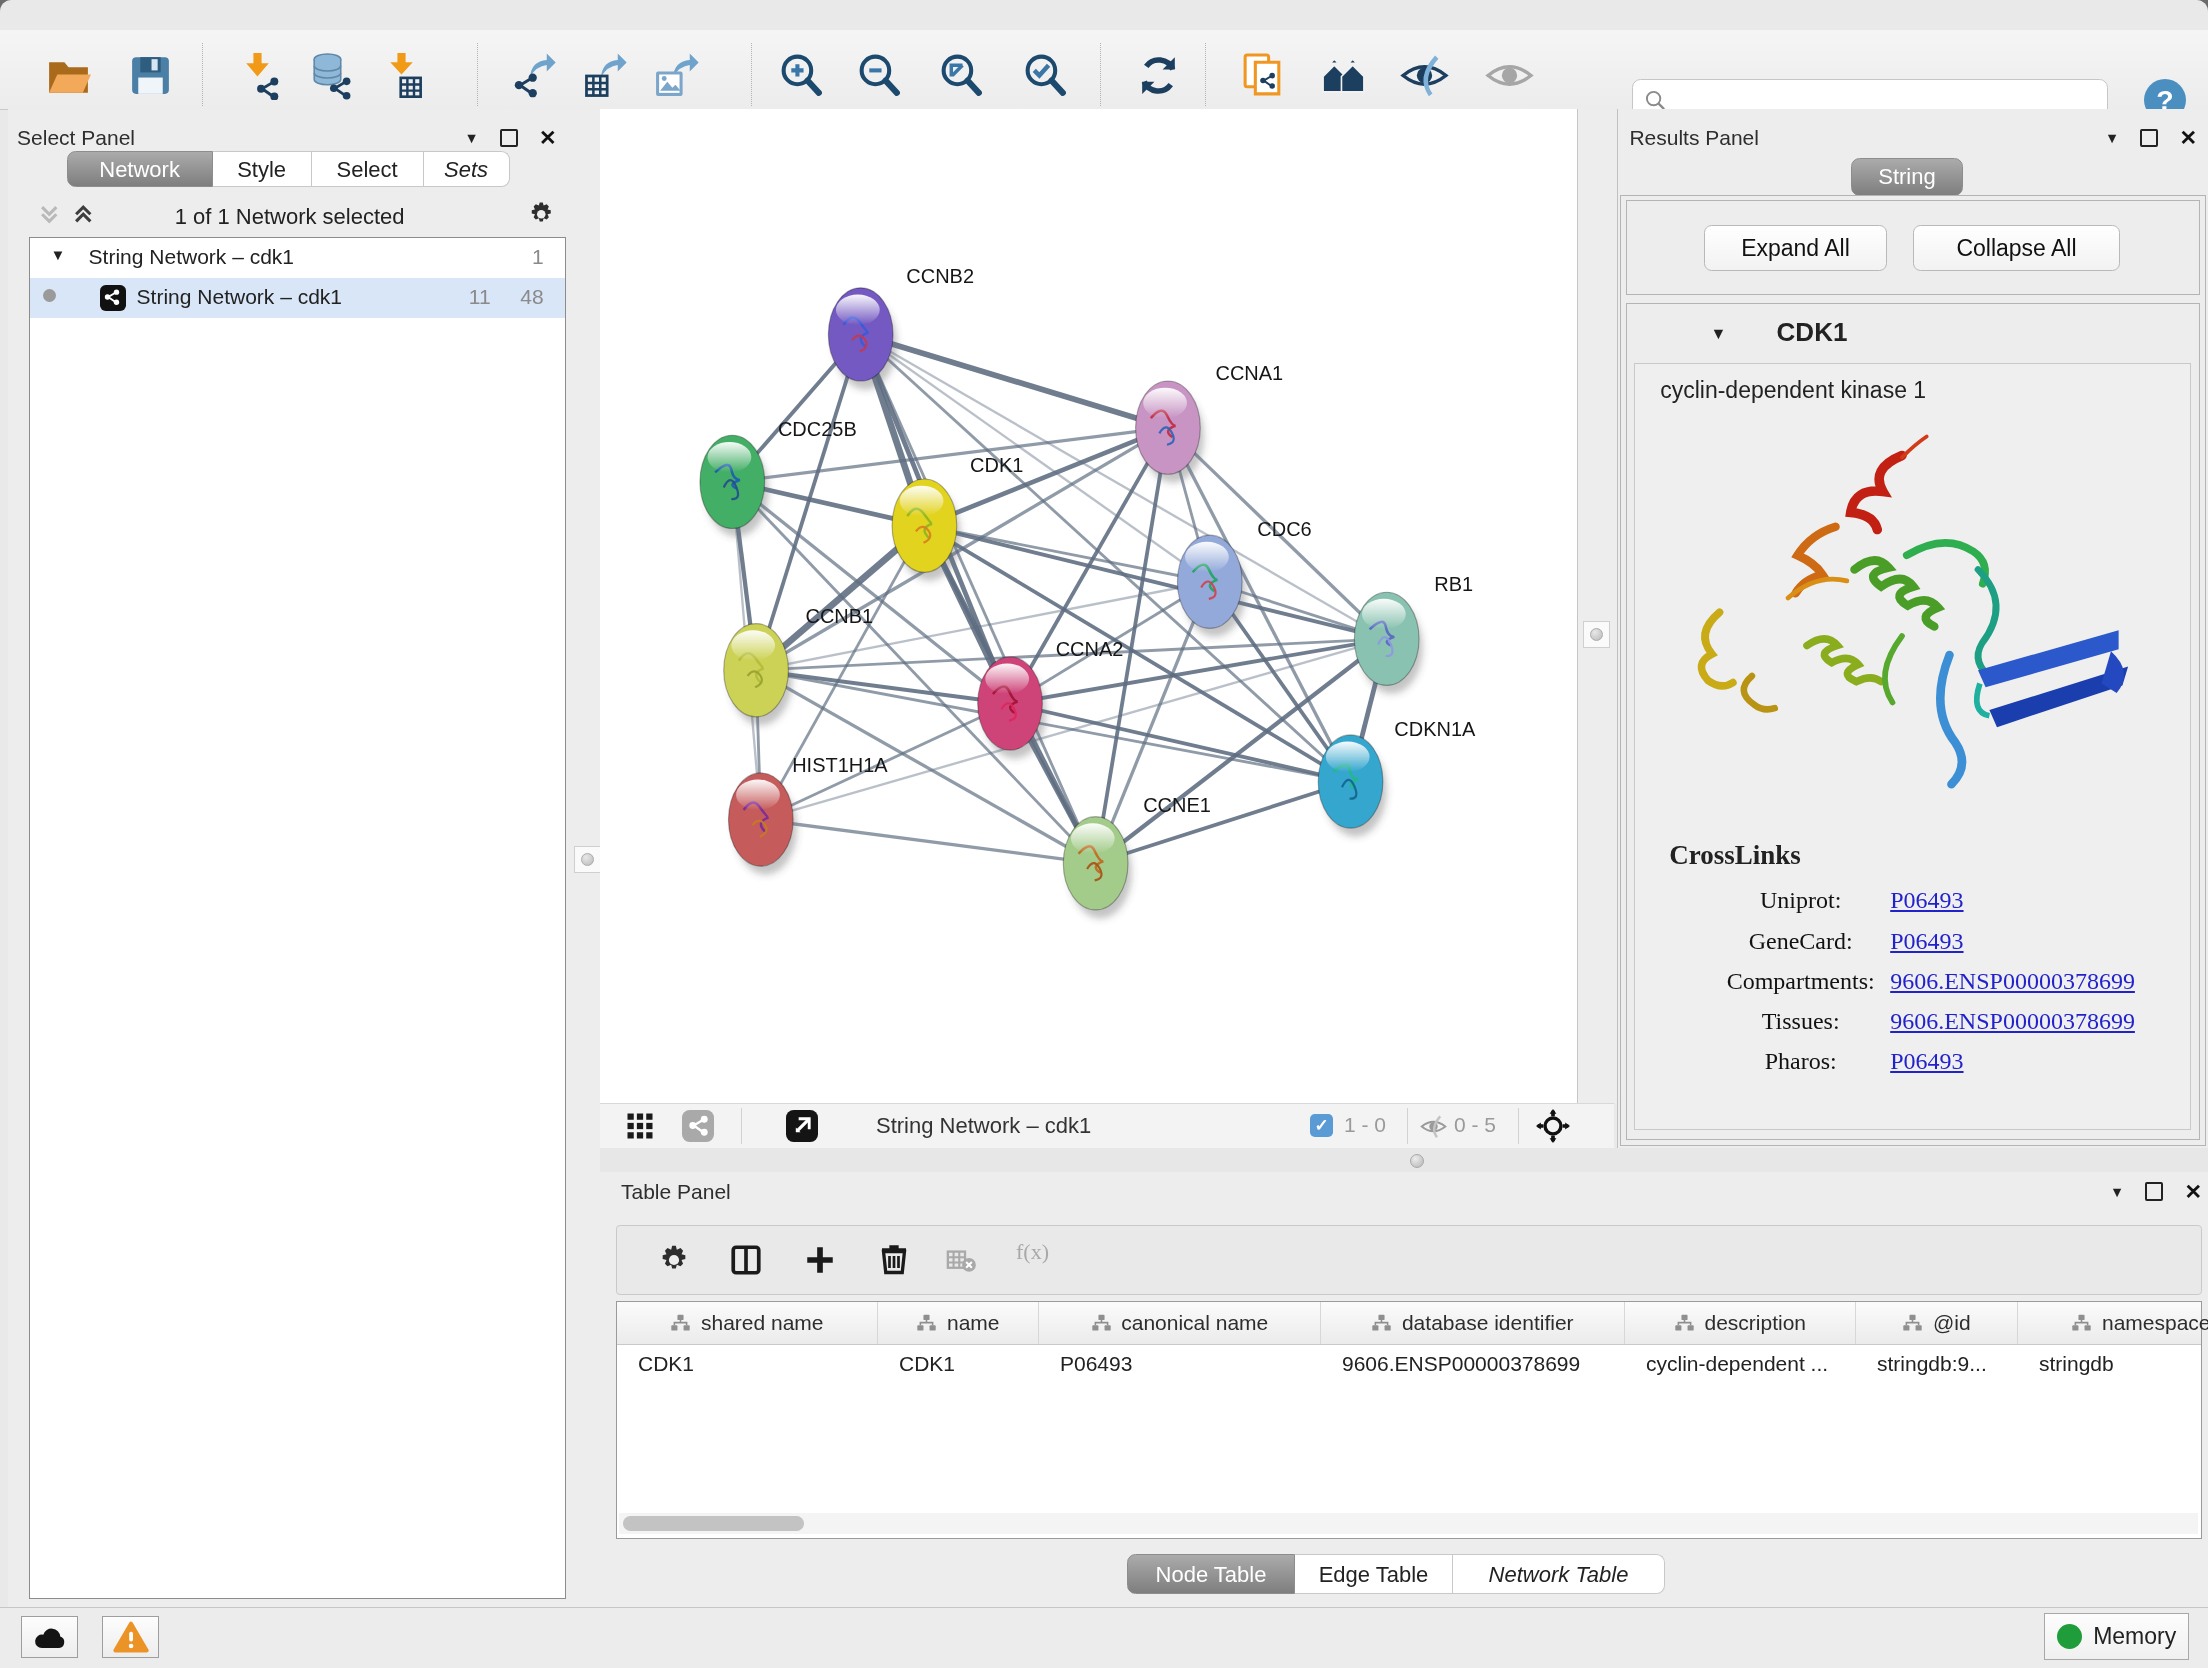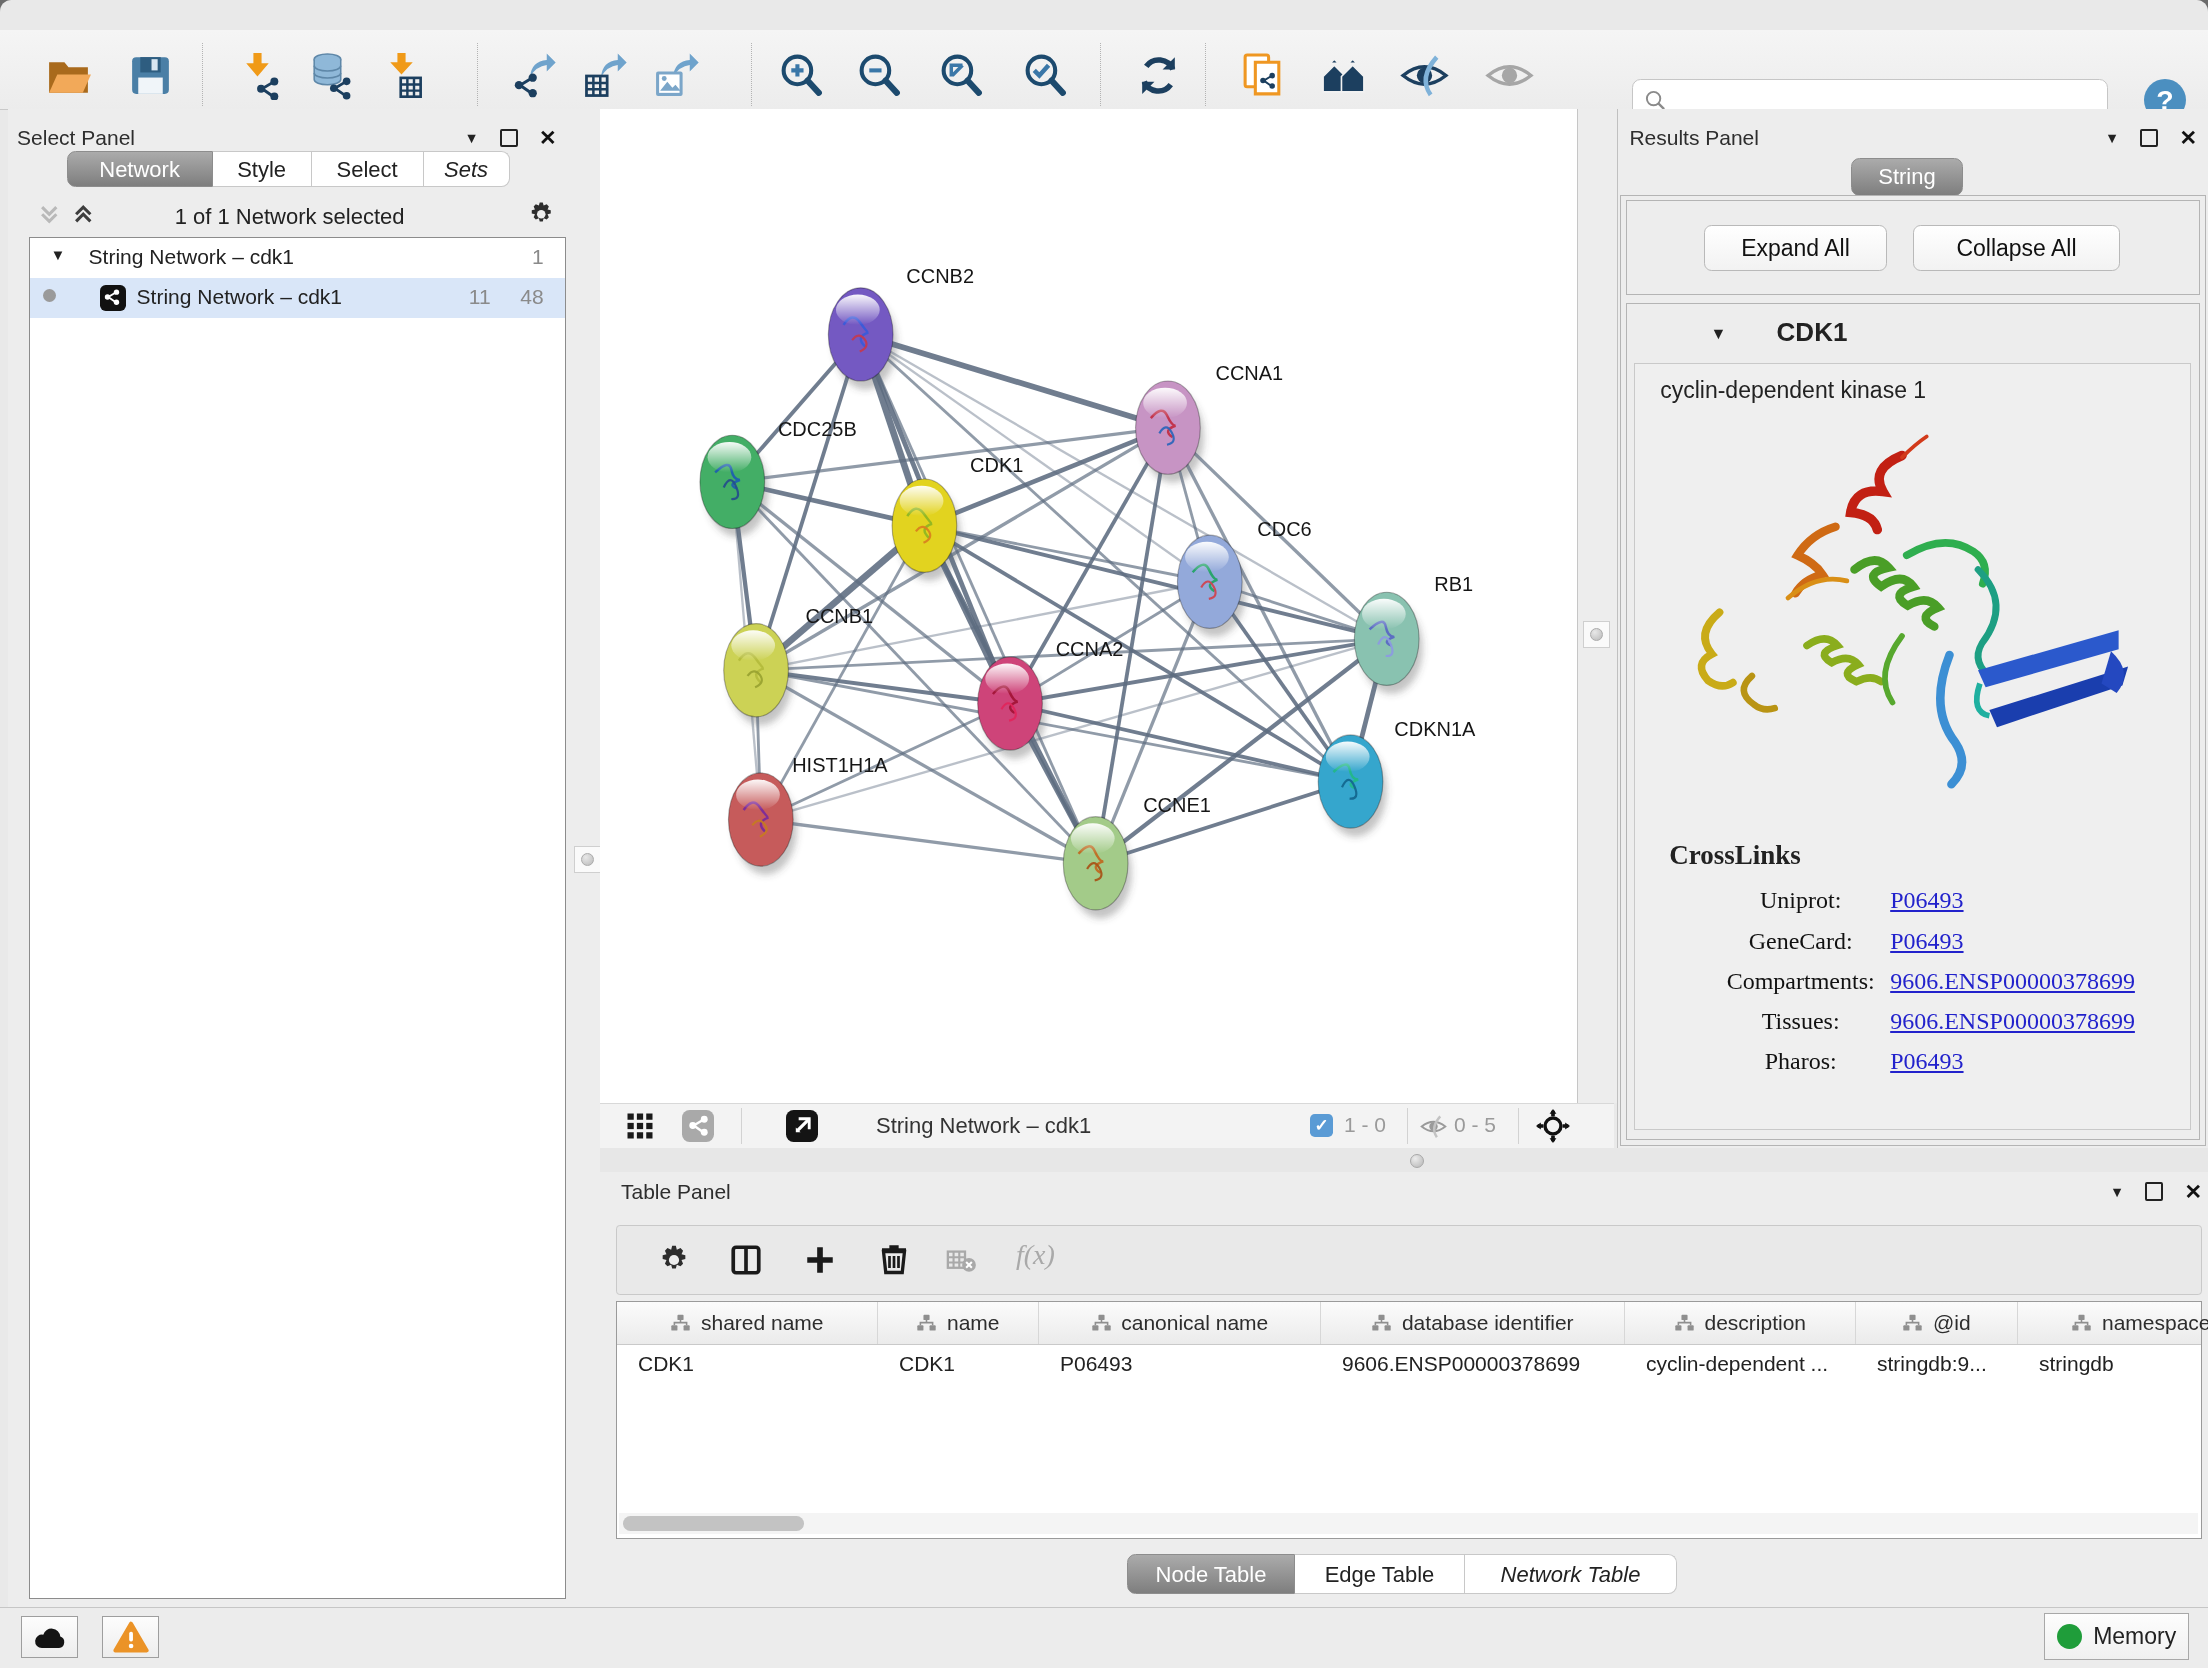--- a/index.html
+++ b/index.html
@@ -628,21 +628,21 @@
           <path d="M9 10v8M12 10v8M15 10v8" stroke="#1a1a1a" stroke-width="1.8"></path>
           <path d="M4 6h16M10 6V4h4v2" stroke="#1a1a1a" stroke-width="2.2" fill="none"></path>
         </svg>
       <svg class="abs" style="left:328px;top:23px" width="32" height="25" viewBox="0 0 28 20">
           <g color="#a9a9a9">
             <use href="#tgrid" x="0" y="-2" width="20" height="20"></use>
           </g>
           <circle cx="21" cy="13" r="6" fill="#a9a9a9"></circle>
           <path d="M18.5 10.5l5 5M23.5 10.5l-5 5" stroke="#fff" stroke-width="1.8"></path>
         </svg>
-      <div class="abs serif" style="left:399px;top:13.3px;font-size:28px;font-style:italic;color:#a9a9a9">f(x)</div>
+      <div class="abs serif" style="left:399px;top:13.3px;font-size:22px;color:#a9a9a9">f(x)</div>
     </div>
     <div id="tbl">
       <div id="tbl-head">
           <div class="th" style="width: 261px;">
             <svg width="21" height="21" viewBox="0 0 24 24">
               <use href="#sitemap"></use>
             </svg>
             <span>shared name</span>
           </div>
           <div class="th" style="width: 161px;">
@@ -690,21 +690,21 @@
           <div class="td" style="width: 231px;">cyclin-dependent ...</div>
           <div class="td" style="width: 162px;">stringdb:9...</div>
           <div class="td" style="width: 247px;">stringdb</div>
         </div>
       <div class="hscroll">
           <div class="hthumb"></div>
         </div>
     </div>
     <div class="seg" style="left:527px;top:382px">
       <div class="tabb sel" style="width:168px;height:40px;line-height:40px">Node Table</div>
-      <div class="tabb" style="width:170px;height:40px;line-height:40px">Edge Table</div>
+      <div class="tabb" style="width:158px;height:40px;line-height:40px">Edge Table</div>
       <div class="tabb" style="width:212px;height:40px;line-height:40px">Network Table</div>
     </div>
   </div>
 
   <div id="statusbar">
     <div class="sbtn" style="left:21px">
       <svg width="38" height="32" viewBox="0 0 48 40">
         <path d="M14 34a8.5 8.5 0 1 1 1.5-16.8A11 11 0 0 1 37 19.5 7.5 7.5 0 0 1 35.5 34z" fill="#141414"></path>
       </svg>
     </div>

